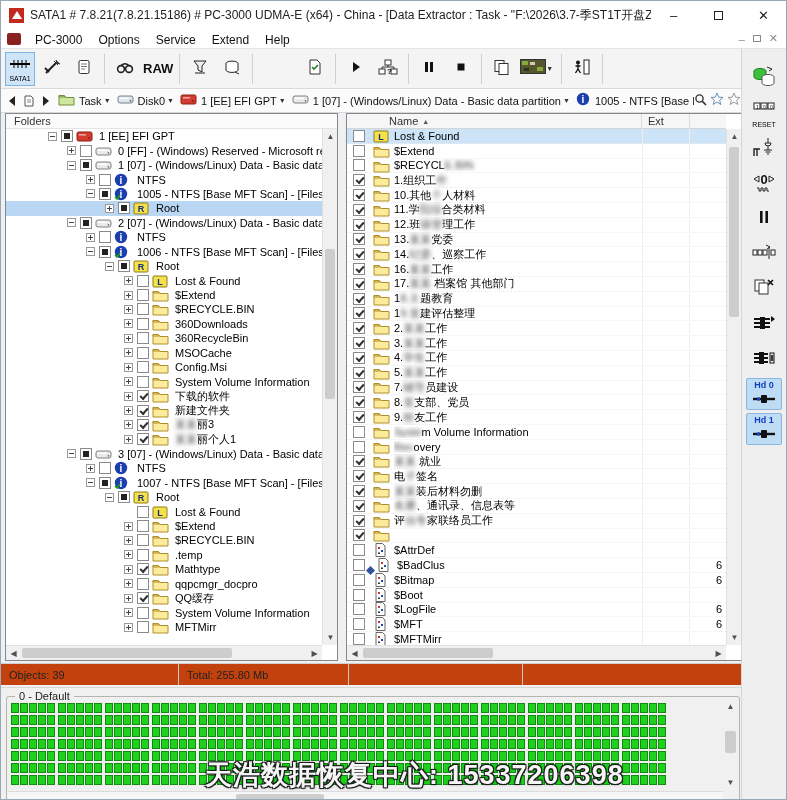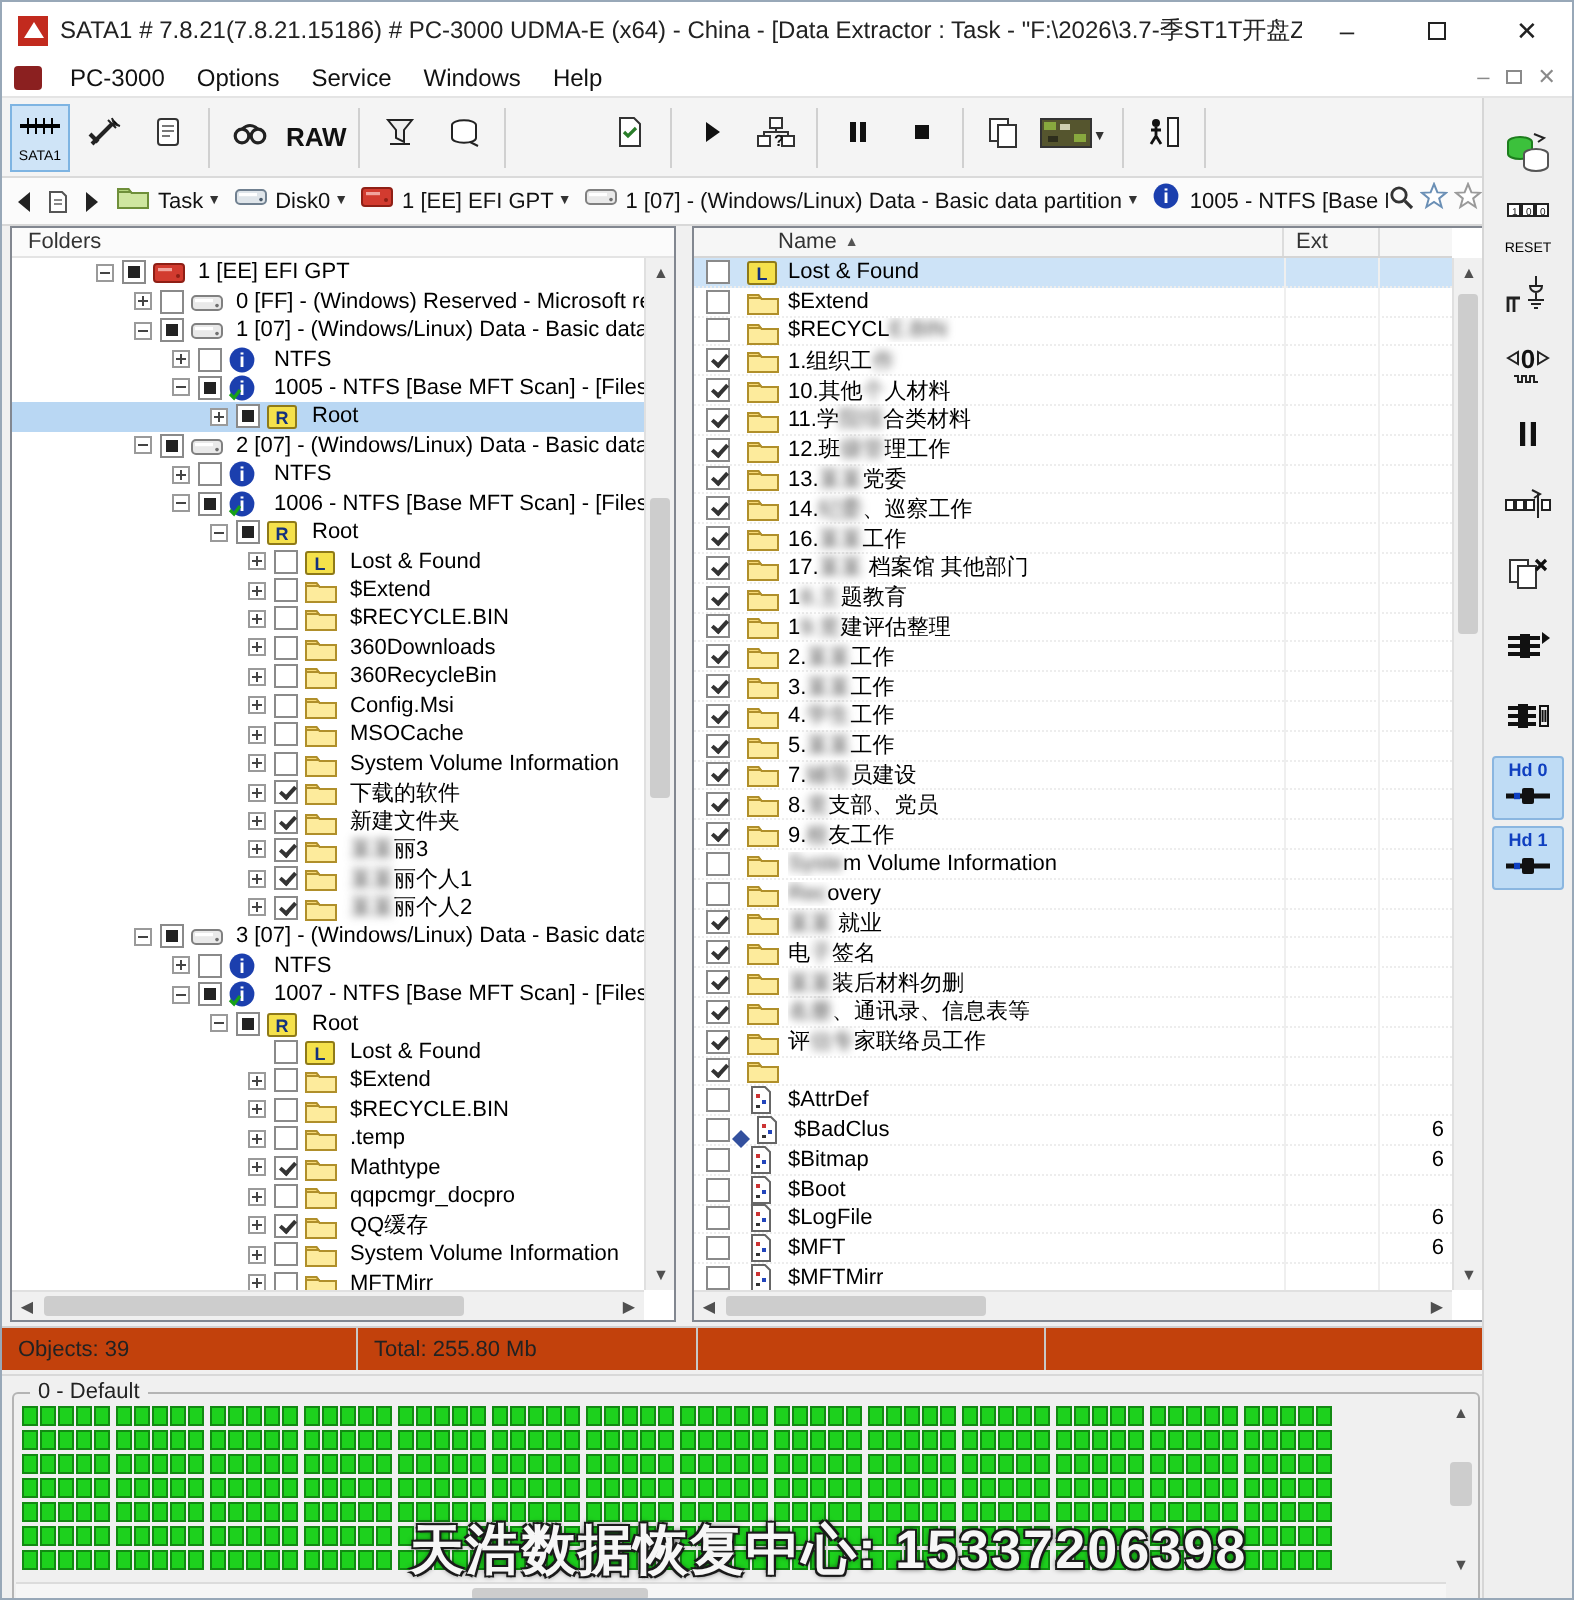--- a/index.html
+++ b/index.html
@@ -102,21 +102,21 @@
     <div id="title">SATA1 # 7.8.21(7.8.21.15186) # PC-3000 UDMA-E (x64) - China - [Data Extractor : Task - "F:\2026\3.7-季ST1T开盘Z9AXNCBJ"]</div>
     <div class="cap">–</div>
     <div class="cap">
         <span class="box"></span>
       </div>
     <div class="cap">✕</div>
   </div>
 
   <div id="menubar">
     <div id="menuicon"></div>
-    <span id="menu-items"><span class="menu-item">PC-3000</span><span class="menu-item">Options</span><span class="menu-item">Service</span><span class="menu-item">Windows</span><span class="menu-item">Help</span></span>
+    <span id="menu-items"><span class="menu-item">PC-3000</span><span class="menu-item">Options</span><span class="menu-item">Service</span><span class="menu-item">Extend</span><span class="menu-item">Help</span></span>
     <div id="mdi-ctrls">
       <span>–</span>
       <span class="box"></span>
       <span>✕</span>
     </div>
   </div>
 
   <div id="toolbar">
       <div class="tbtn active">
         <span><svg width="22" height="12" viewBox="0 0 22 12">
@@ -483,42 +483,42 @@
         </div>
         <div class="trow" style="padding-left: 118px;">
           <span class="exp plus"></span>
           <span class="cb "></span>
           <span class="ic">
             <svg width="17" height="14" viewBox="0 0 17 14">
               <path d="M1 3.5 L6.2 3.5 L7.8 5.5 L16 5.5 L16 13 L1 13 Z" fill="#fdeB9c" stroke="#b08f2a"></path>
               <path d="M1 3.5 L6.2 3.5 L7.4 5 L1 5 Z" fill="#f7d978" stroke="#b08f2a"></path>
             </svg>
           </span>
+          <span class="tlabel">MSOCache</span>
+        </div>
+        <div class="trow" style="padding-left: 118px;">
+          <span class="exp plus"></span>
+          <span class="cb "></span>
+          <span class="ic">
+            <svg width="17" height="14" viewBox="0 0 17 14">
+              <path d="M1 3.5 L6.2 3.5 L7.8 5.5 L16 5.5 L16 13 L1 13 Z" fill="#fdeB9c" stroke="#b08f2a"></path>
+              <path d="M1 3.5 L6.2 3.5 L7.4 5 L1 5 Z" fill="#f7d978" stroke="#b08f2a"></path>
+            </svg>
+          </span>
           <span class="tlabel">Config.Msi</span>
         </div>
         <div class="trow" style="padding-left: 118px;">
           <span class="exp plus"></span>
           <span class="cb "></span>
           <span class="ic">
             <svg width="17" height="14" viewBox="0 0 17 14">
               <path d="M1 3.5 L6.2 3.5 L7.8 5.5 L16 5.5 L16 13 L1 13 Z" fill="#fdeB9c" stroke="#b08f2a"></path>
               <path d="M1 3.5 L6.2 3.5 L7.4 5 L1 5 Z" fill="#f7d978" stroke="#b08f2a"></path>
             </svg>
           </span>
-          <span class="tlabel">MSOCache</span>
-        </div>
-        <div class="trow" style="padding-left: 118px;">
-          <span class="exp plus"></span>
-          <span class="cb "></span>
-          <span class="ic">
-            <svg width="17" height="14" viewBox="0 0 17 14">
-              <path d="M1 3.5 L6.2 3.5 L7.8 5.5 L16 5.5 L16 13 L1 13 Z" fill="#fdeB9c" stroke="#b08f2a"></path>
-              <path d="M1 3.5 L6.2 3.5 L7.4 5 L1 5 Z" fill="#f7d978" stroke="#b08f2a"></path>
-            </svg>
-          </span>
           <span class="tlabel">System Volume Information</span>
         </div>
         <div class="trow" style="padding-left: 118px;">
           <span class="exp plus"></span>
           <span class="cb checked"></span>
           <span class="ic">
             <svg width="17" height="14" viewBox="0 0 17 14">
               <path d="M1 3.5 L6.2 3.5 L7.8 5.5 L16 5.5 L16 13 L1 13 Z" fill="#fdeB9c" stroke="#b08f2a"></path>
               <path d="M1 3.5 L6.2 3.5 L7.4 5 L1 5 Z" fill="#f7d978" stroke="#b08f2a"></path>
             </svg>
@@ -550,31 +550,20 @@
         <div class="trow" style="padding-left: 118px;">
           <span class="exp plus"></span>
           <span class="cb checked"></span>
           <span class="ic">
             <svg width="17" height="14" viewBox="0 0 17 14">
               <path d="M1 3.5 L6.2 3.5 L7.8 5.5 L16 5.5 L16 13 L1 13 Z" fill="#fdeB9c" stroke="#b08f2a"></path>
               <path d="M1 3.5 L6.2 3.5 L7.4 5 L1 5 Z" fill="#f7d978" stroke="#b08f2a"></path>
             </svg>
           </span>
           <span class="tlabel"><span class="blur">某某</span>丽个人1</span>
-        </div>
-        <div class="trow" style="padding-left: 118px;">
-          <span class="exp plus"></span>
-          <span class="cb checked"></span>
-          <span class="ic">
-            <svg width="17" height="14" viewBox="0 0 17 14">
-              <path d="M1 3.5 L6.2 3.5 L7.8 5.5 L16 5.5 L16 13 L1 13 Z" fill="#fdeB9c" stroke="#b08f2a"></path>
-              <path d="M1 3.5 L6.2 3.5 L7.4 5 L1 5 Z" fill="#f7d978" stroke="#b08f2a"></path>
-            </svg>
-          </span>
-          <span class="tlabel"><span class="blur">某某</span>丽个人2</span>
         </div>
         <div class="trow" style="padding-left: 61px;">
           <span class="exp minus"></span>
           <span class="cb partial"></span>
           <span class="ic">
             <svg width="17" height="14" viewBox="0 0 17 14">
               <rect x="1" y="4" width="15" height="7" rx="2" fill="#e9e9e9" stroke="#808080"></rect>
               <rect x="2.5" y="5.5" width="9" height="1.6" fill="#fff"></rect>
               <circle cx="13.5" cy="8.8" r="0.9" fill="#707070"></circle>
             </svg>

